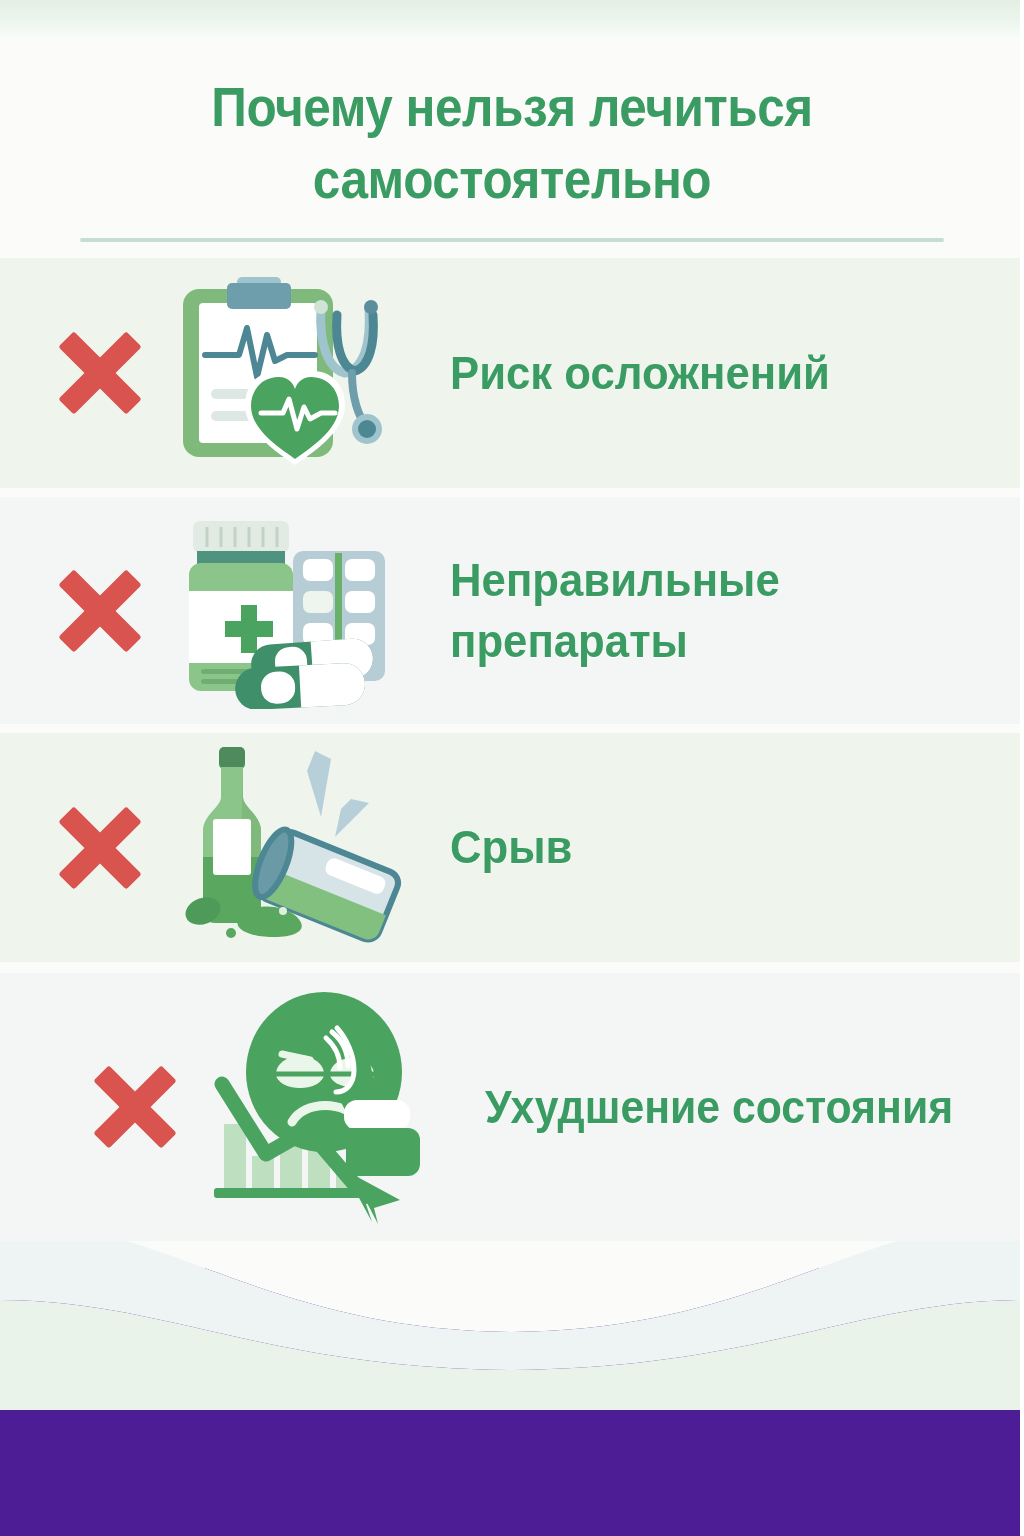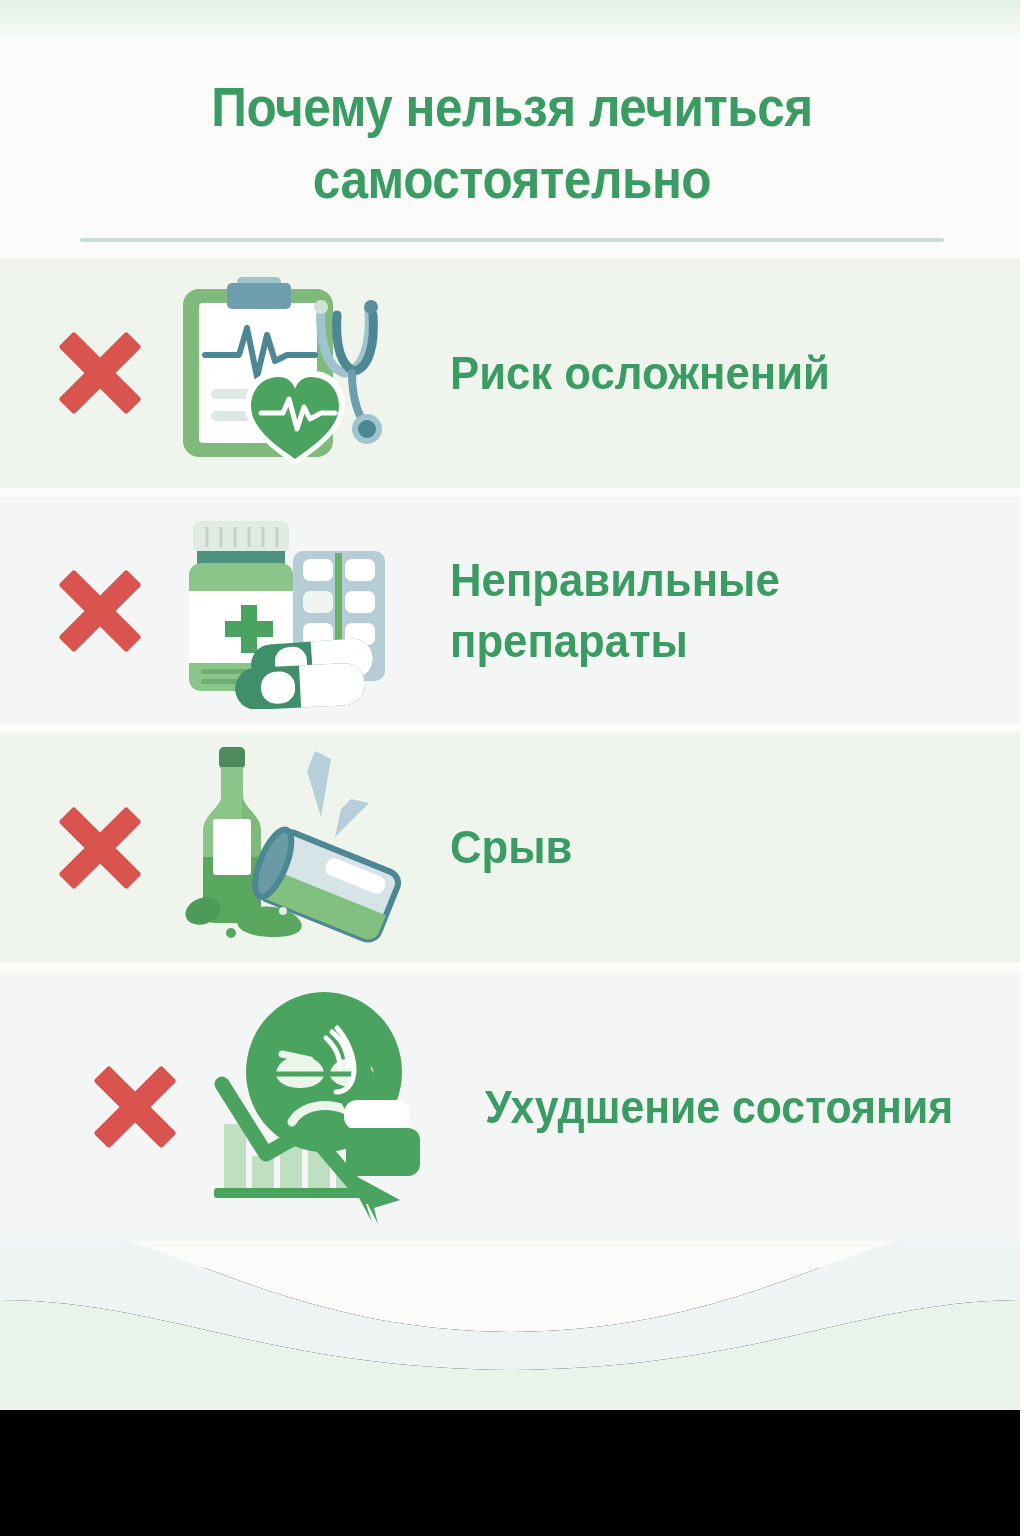--- a/index.html
+++ b/index.html
@@ -6,21 +6,21 @@
 
   html, body {
     width:1024px; height:1536px;
     font-family:"Liberation Sans", sans-serif;
     overflow:hidden;
   }
 
   .page {
     position:relative;
     width:1020px; height:1536px;
-    background:#000000;
+    background:#4c1d95;
     overflow:hidden;
   }
 
   
   .top-band{
     position:absolute; left:0; top:0; width:1024px; height:42px;
     background:linear-gradient(180deg,#e3efe4 0%, #eef6ef 55%, #fcfdfb 100%);
   }
 
   

